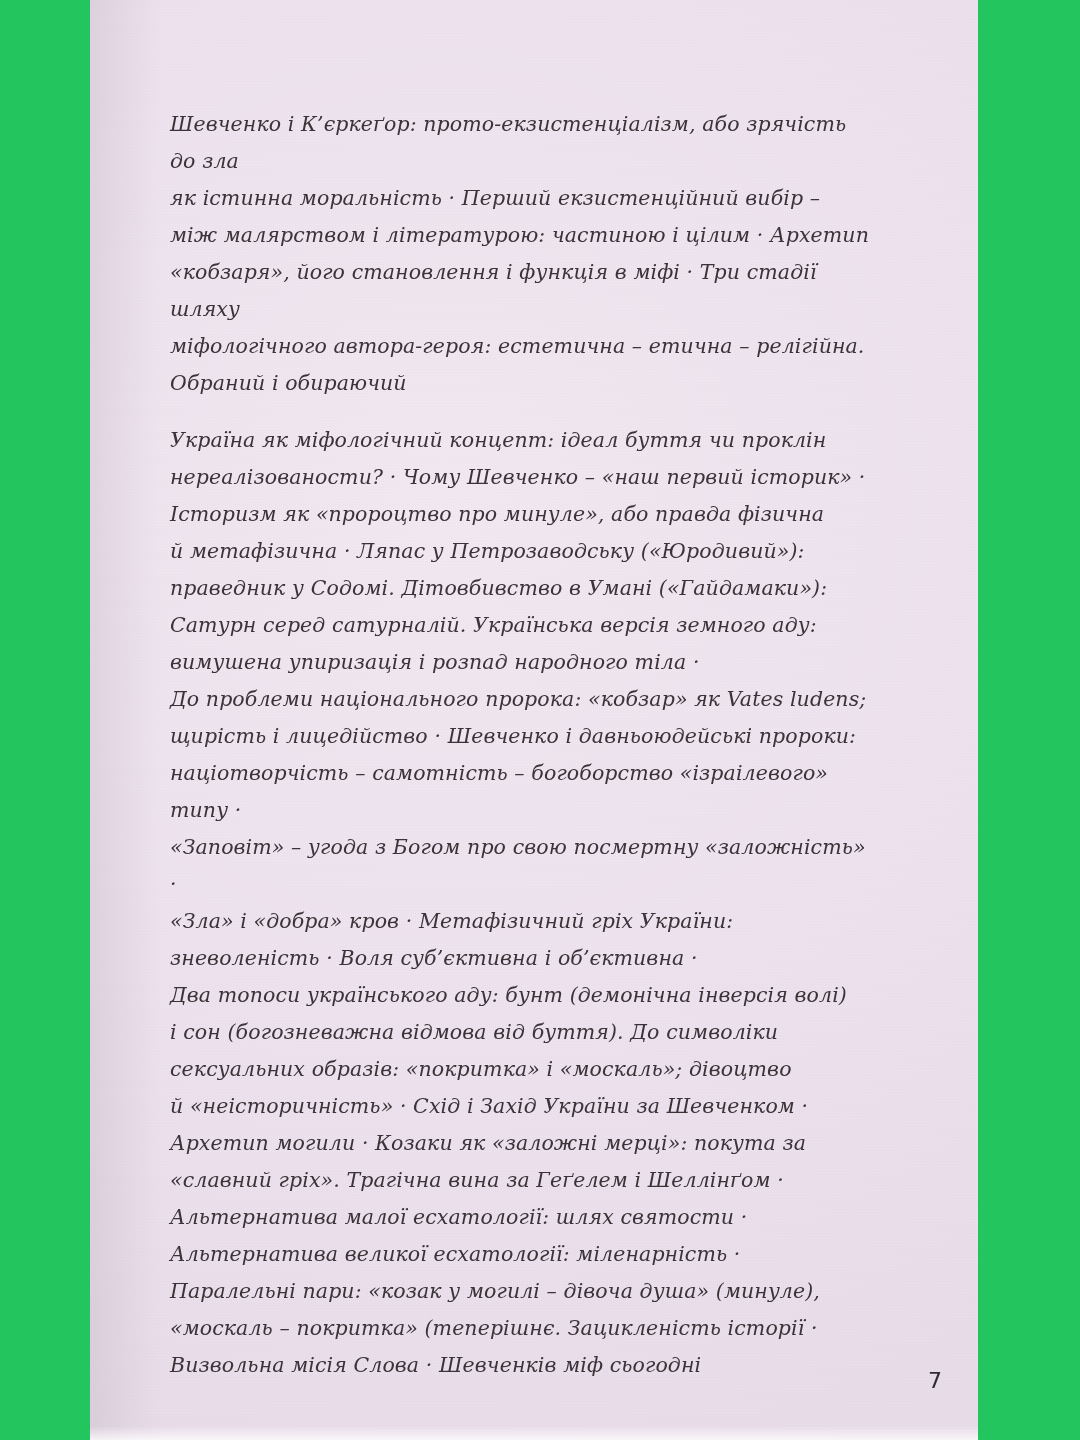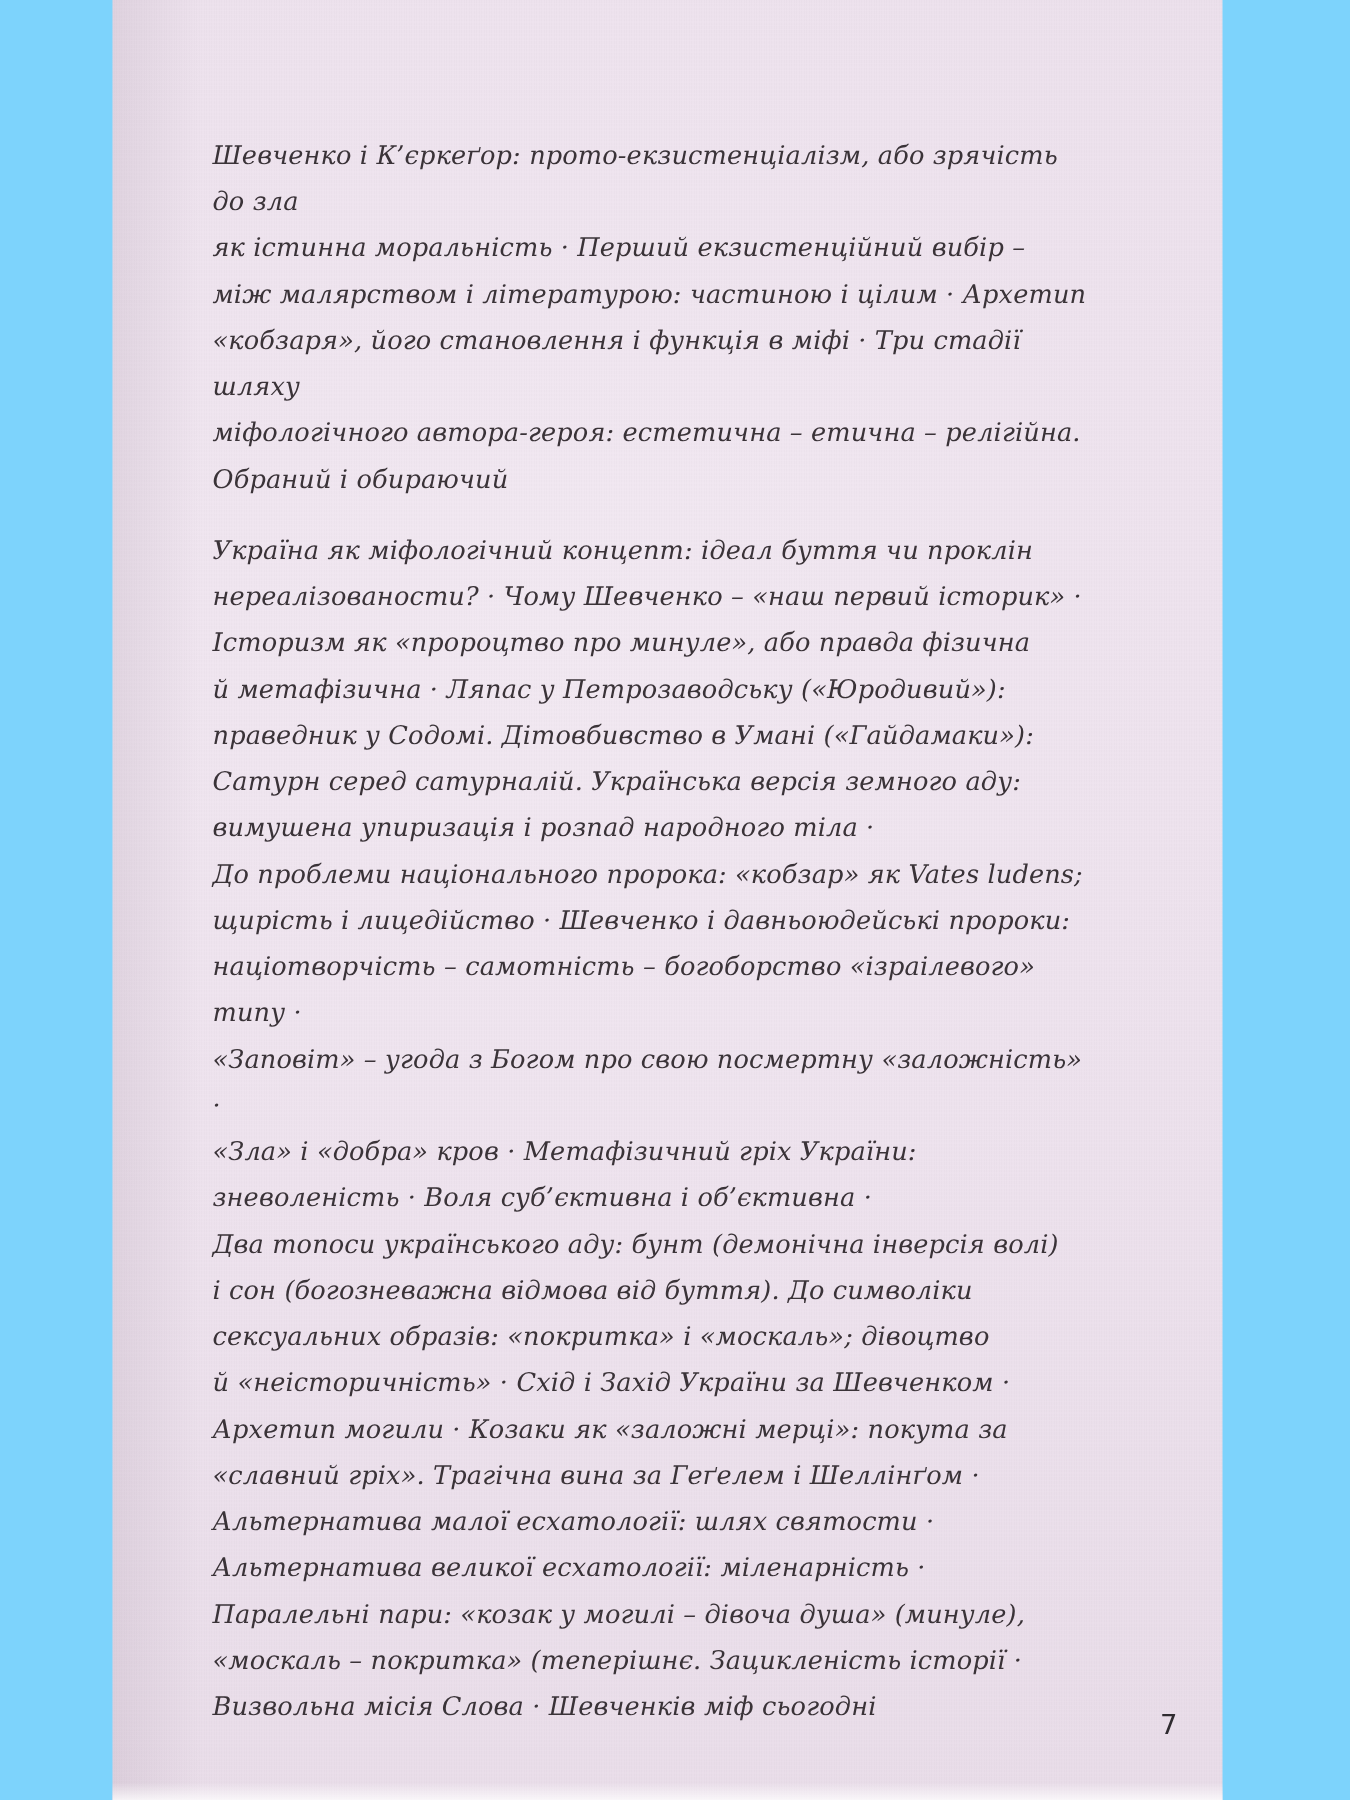--- a/index.html
+++ b/index.html
@@ -12,21 +12,21 @@
   body {
     font-family: "DejaVu Sans", sans-serif;
   }
 
   
   .scan {
     position: relative;
     width: 1080px;
     height: 1440px;
     overflow: hidden;
-    background: #7dd3fc;
+    background: #22c55e;
   }
 
   
   .page-sheet {
     position: absolute;
     left: 90px;
     top: 0;
     width: 888px;
     height: 1440px;
     background:

